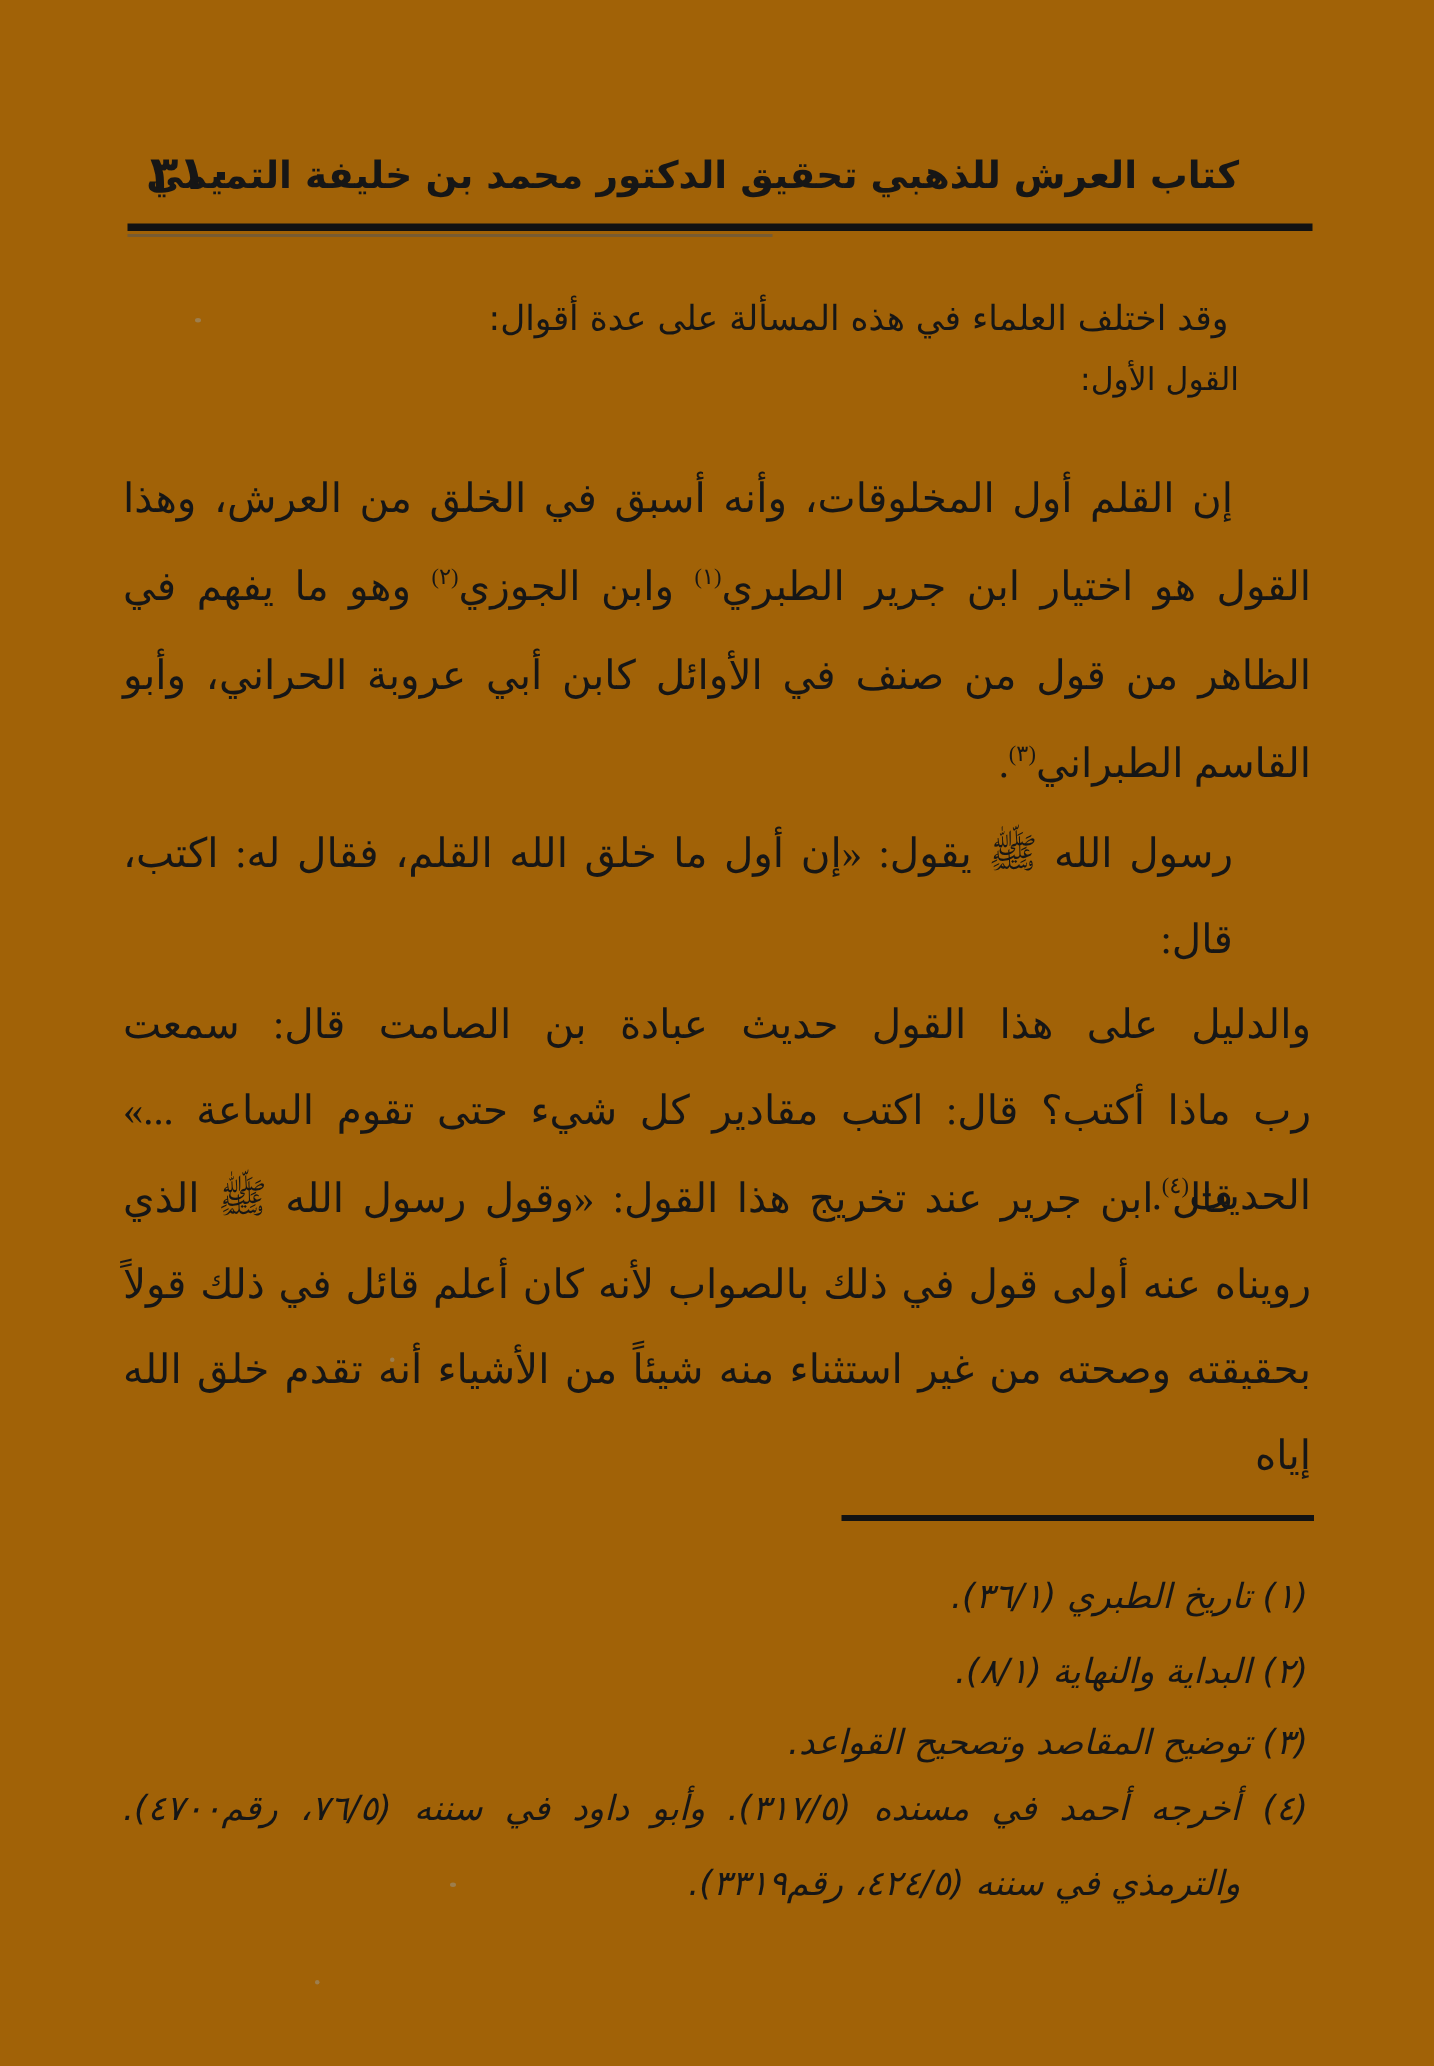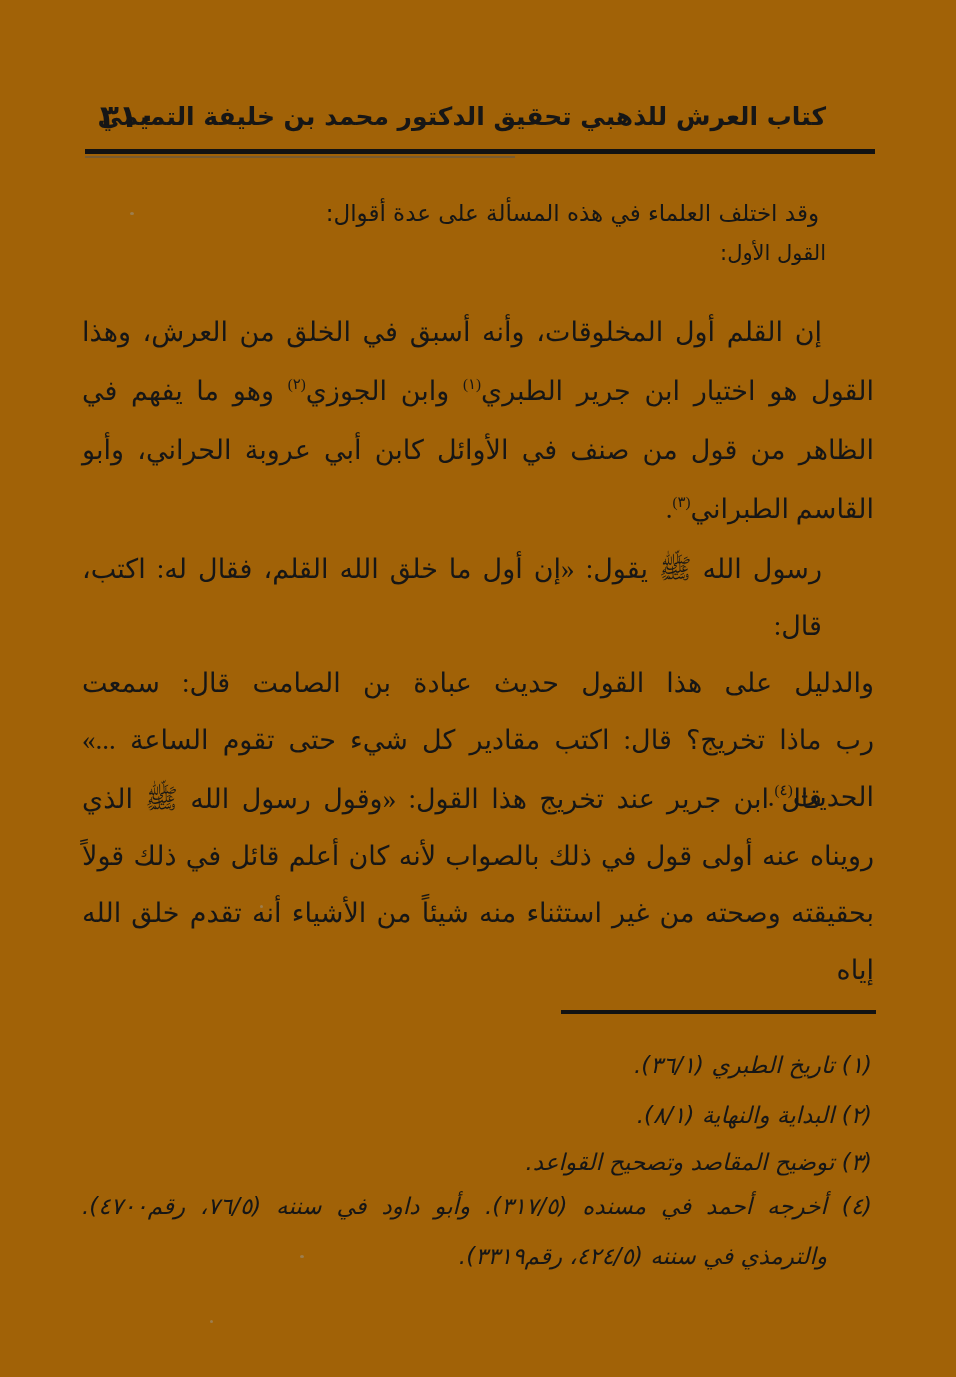--- a/index.html
+++ b/index.html
@@ -97,21 +97,21 @@
   <div class="textblock indent para-qalam">
       <div class="tline">إن القلم أول المخلوقات، وأنه أسبق في الخلق من العرش، وهذا</div>
       <div class="tline">القول هو اختيار ابن جرير الطبري<sup>(١)</sup> وابن الجوزي<sup>(٢)</sup> وهو ما يفهم في</div>
       <div class="tline">الظاهر من قول من صنف في الأوائل كابن أبي عروبة الحراني، وأبو</div>
       <div class="tline last">القاسم الطبراني<sup>(٣)</sup>.</div>
     </div>
 
   <div class="textblock indent para-dalil">
       <div class="tline">رسول الله ﷺ يقول: «إن أول ما خلق الله القلم، فقال له: اكتب، قال:</div>
       <div class="tline">والدليل على هذا القول حديث عبادة بن الصامت قال: سمعت</div>
-      <div class="tline">رب ماذا تخريج؟ قال: اكتب مقادير كل شيء حتى تقوم الساعة ...»</div>
+      <div class="tline">رب ماذا أكتب؟ قال: اكتب مقادير كل شيء حتى تقوم الساعة ...»</div>
       <div class="tline last">الحديث<sup>(٤)</sup>.</div>
     </div>
 
   <div class="textblock indent para-tabari">
       <div class="tline">قال ابن جرير عند تخريج هذا القول: «وقول رسول الله ﷺ الذي</div>
       <div class="tline">رويناه عنه أولى قول في ذلك بالصواب لأنه كان أعلم قائل في ذلك قولاً</div>
       <div class="tline">بحقيقته وصحته من غير استثناء منه شيئاً من الأشياء أنه تقدم خلق الله إياه</div>
     </div>
 
   <div class="footnote-separator"></div>

